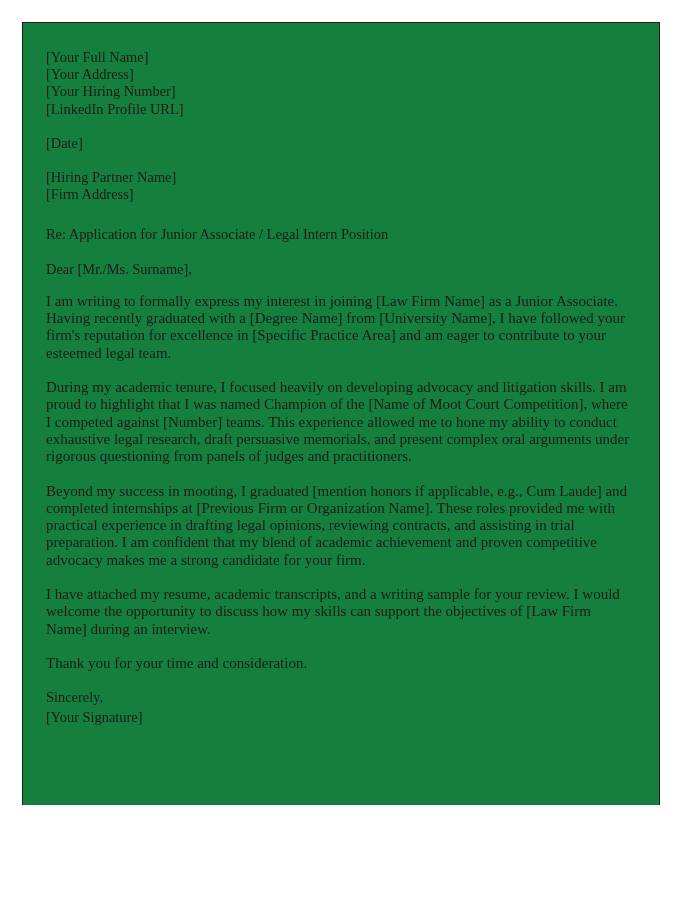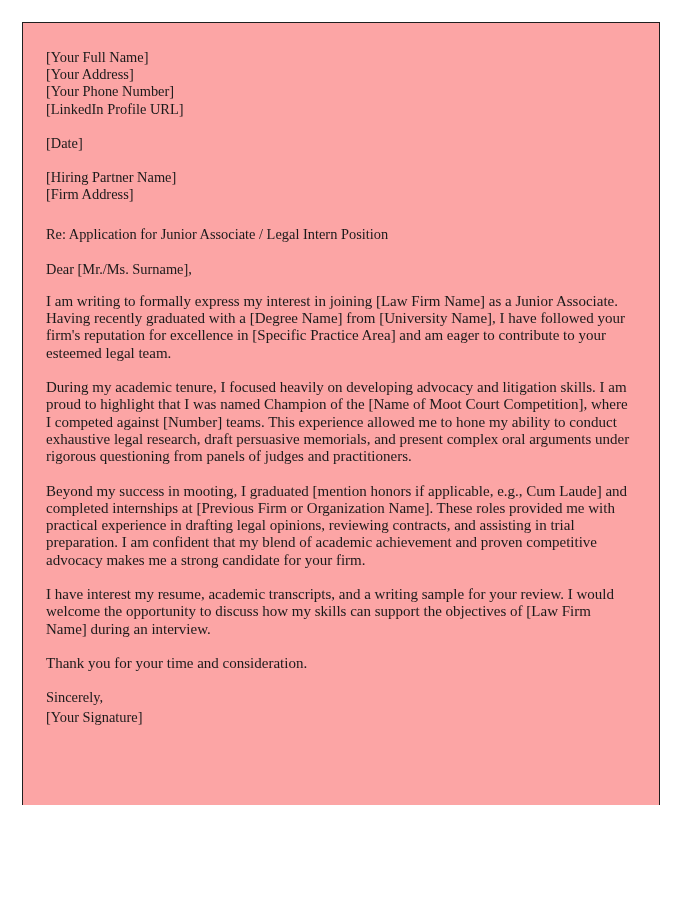--- a/index.html
+++ b/index.html
@@ -19,21 +19,21 @@
     position: absolute;
     left: 22px;
     top: 22px;
     width: 638px;          
     height: 783px;         
     box-sizing: border-box;
     border-left: 1px solid #1f1f1f;
     border-right: 1px solid #1f1f1f;
     border-top: 1px solid #1f1f1f;
     border-bottom: none;
-    background: #fca5a5;
+    background: #15803d;
   }
 
   .page-body {
     padding: 26px 26px 0 23px;
     box-sizing: border-box;
   }
 
   .block {
     font-size: 14.4px;
     line-height: 17.2px;
@@ -62,21 +62,21 @@
 </style>
 </head>
 <body>
 
 <div class="page-sheet">
   <div class="page-body">
 
     <div class="block sender-block">
       <span class="line">[Your Full Name]</span>
       <span class="line">[Your Address]</span>
-      <span class="line">[Your Phone Number]</span>
+      <span class="line">[Your Hiring Number]</span>
       <span class="line">[LinkedIn Profile URL]</span>
     </div>
 
     <div class="block date-block">
       <span class="line">[Date]</span>
     </div>
 
     <div class="block recipient-block">
       <span class="line">[Hiring Partner Name]</span>
       <span class="line">[Firm Address]</span>
@@ -86,21 +86,21 @@
       <span class="line">Re: Application for Junior Associate / Legal Intern Position</span>
     </div>
 
     <div class="block salutation">
       <span class="line">Dear [Mr./Ms. Surname],</span>
     </div>
 
     <p class="para">I am writing to formally express my interest in joining [Law Firm Name] as a Junior Associate. Having recently graduated with a [Degree Name] from [University Name], I have followed your firm's reputation for excellence in [Specific Practice Area] and am eager to contribute to your esteemed legal team.</p>
     <p class="para">During my academic tenure, I focused heavily on developing advocacy and litigation skills. I am proud to highlight that I was named Champion of the [Name of Moot Court Competition], where I competed against [Number] teams. This experience allowed me to hone my ability to conduct exhaustive legal research, draft persuasive memorials, and present complex oral arguments under rigorous questioning from panels of judges and practitioners.</p>
     <p class="para">Beyond my success in mooting, I graduated [mention honors if applicable, e.g., Cum Laude] and completed internships at [Previous Firm or Organization Name]. These roles provided me with practical experience in drafting legal opinions, reviewing contracts, and assisting in trial preparation. I am confident that my blend of academic achievement and proven competitive advocacy makes me a strong candidate for your firm.</p>
-    <p class="para">I have interest my resume, academic transcripts, and a writing sample for your review. I would welcome the opportunity to discuss how my skills can support the objectives of [Law Firm Name] during an interview.</p>
+    <p class="para">I have attached my resume, academic transcripts, and a writing sample for your review. I would welcome the opportunity to discuss how my skills can support the objectives of [Law Firm Name] during an interview.</p>
     <p class="para">Thank you for your time and consideration.</p>
 
     <div class="block closing-line">
       <span class="line">Sincerely,</span>
     </div>
 
     <div class="block signature-line">
       <span class="line">[Your Signature]</span>
     </div>
 

